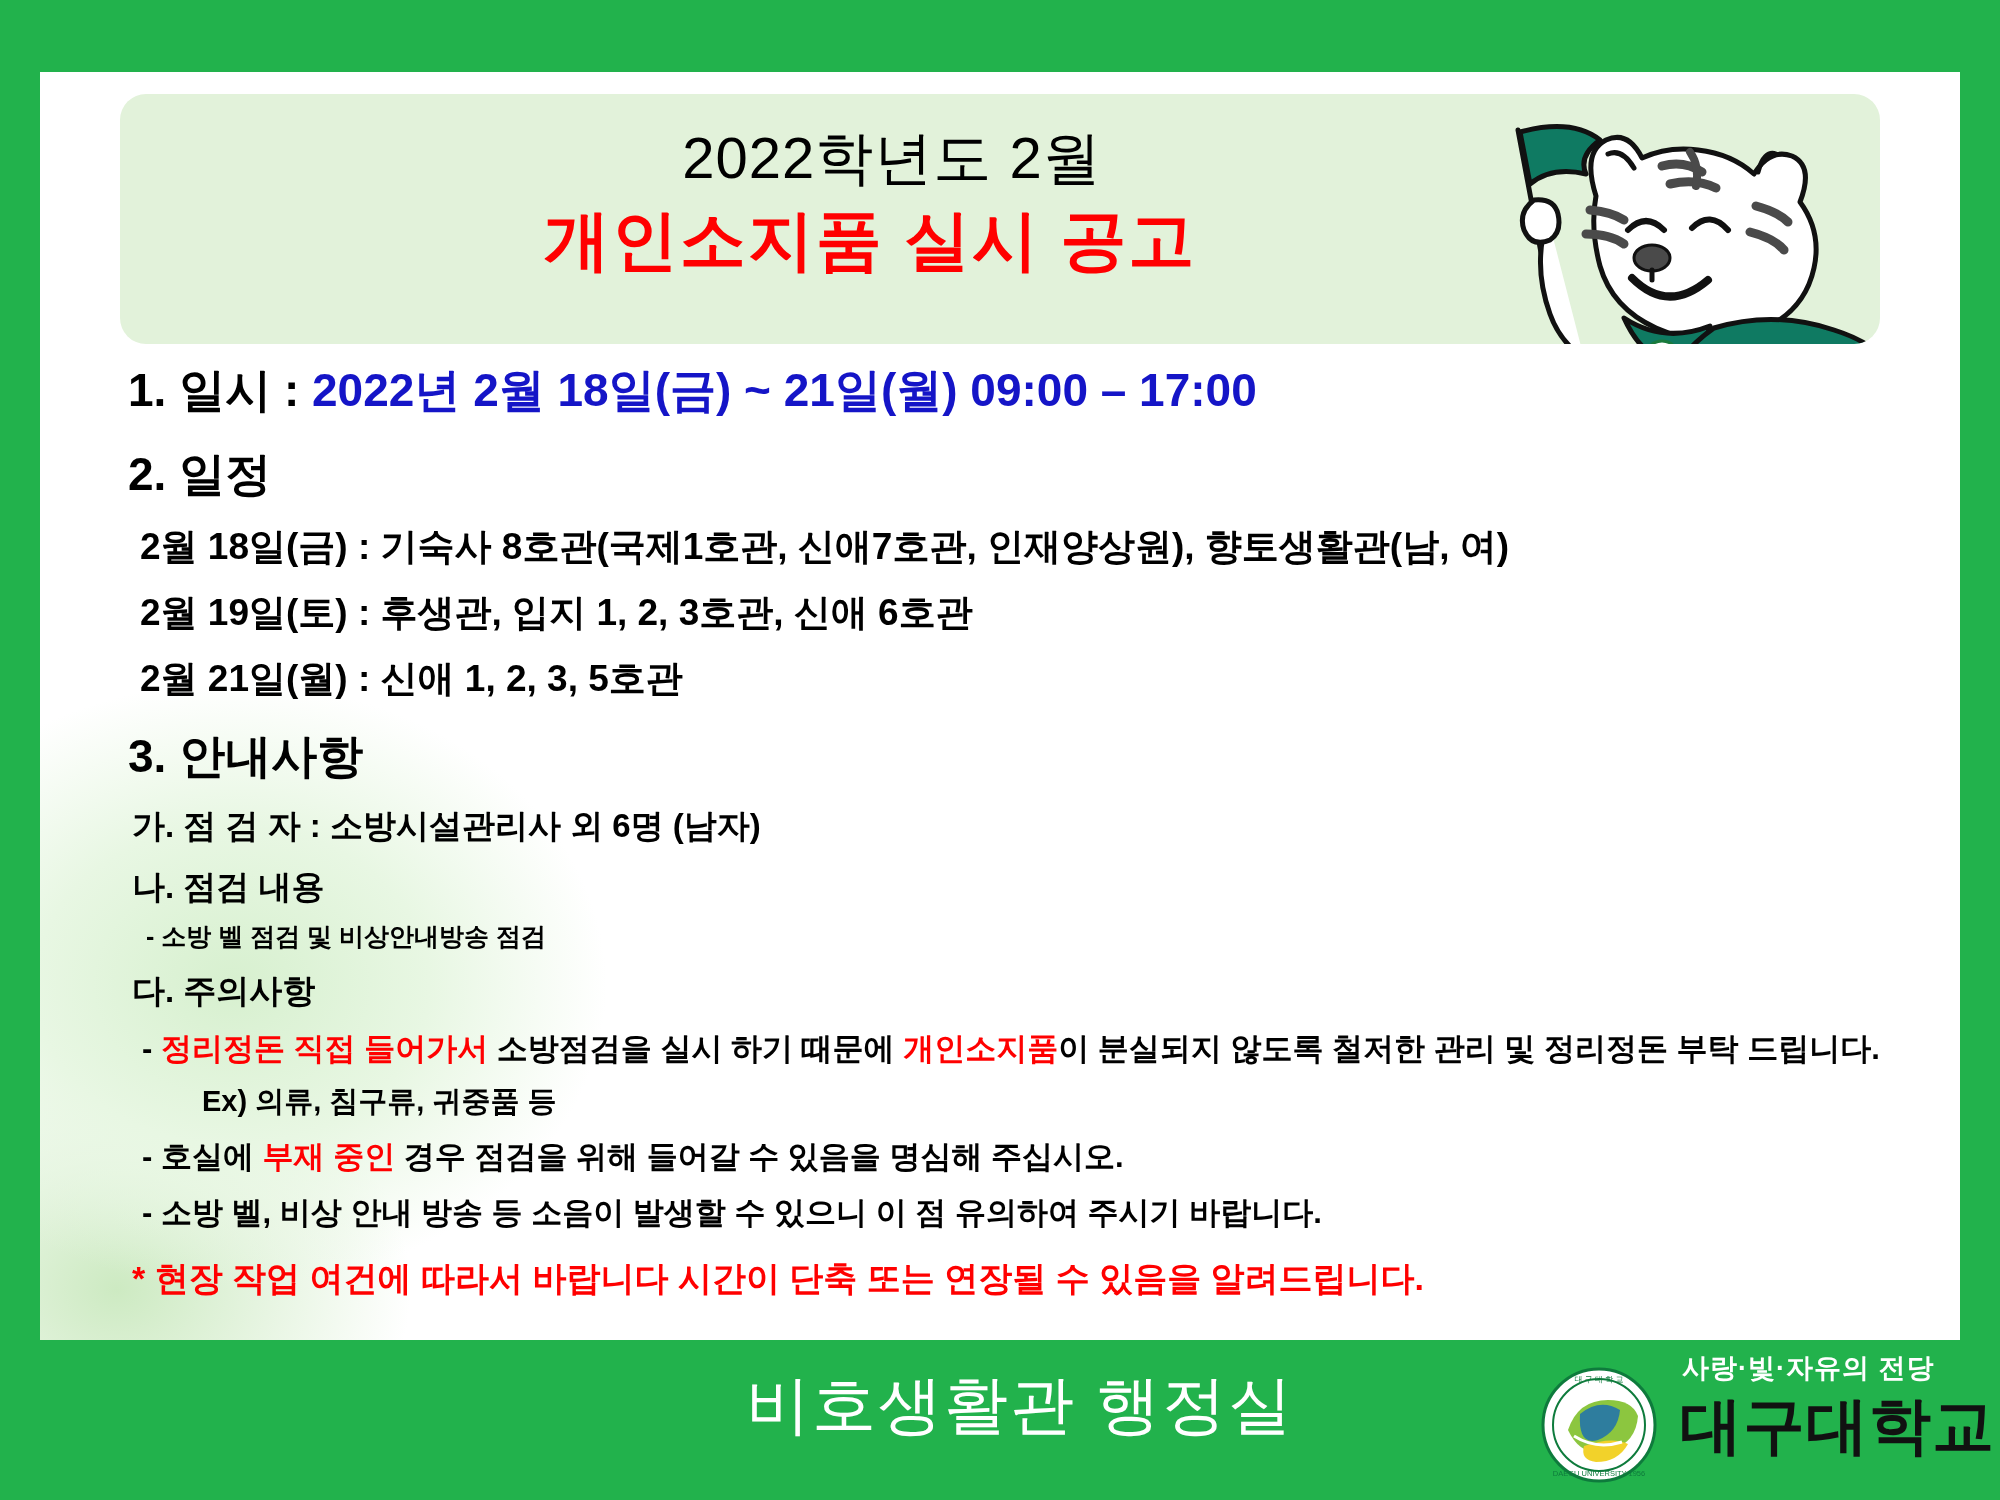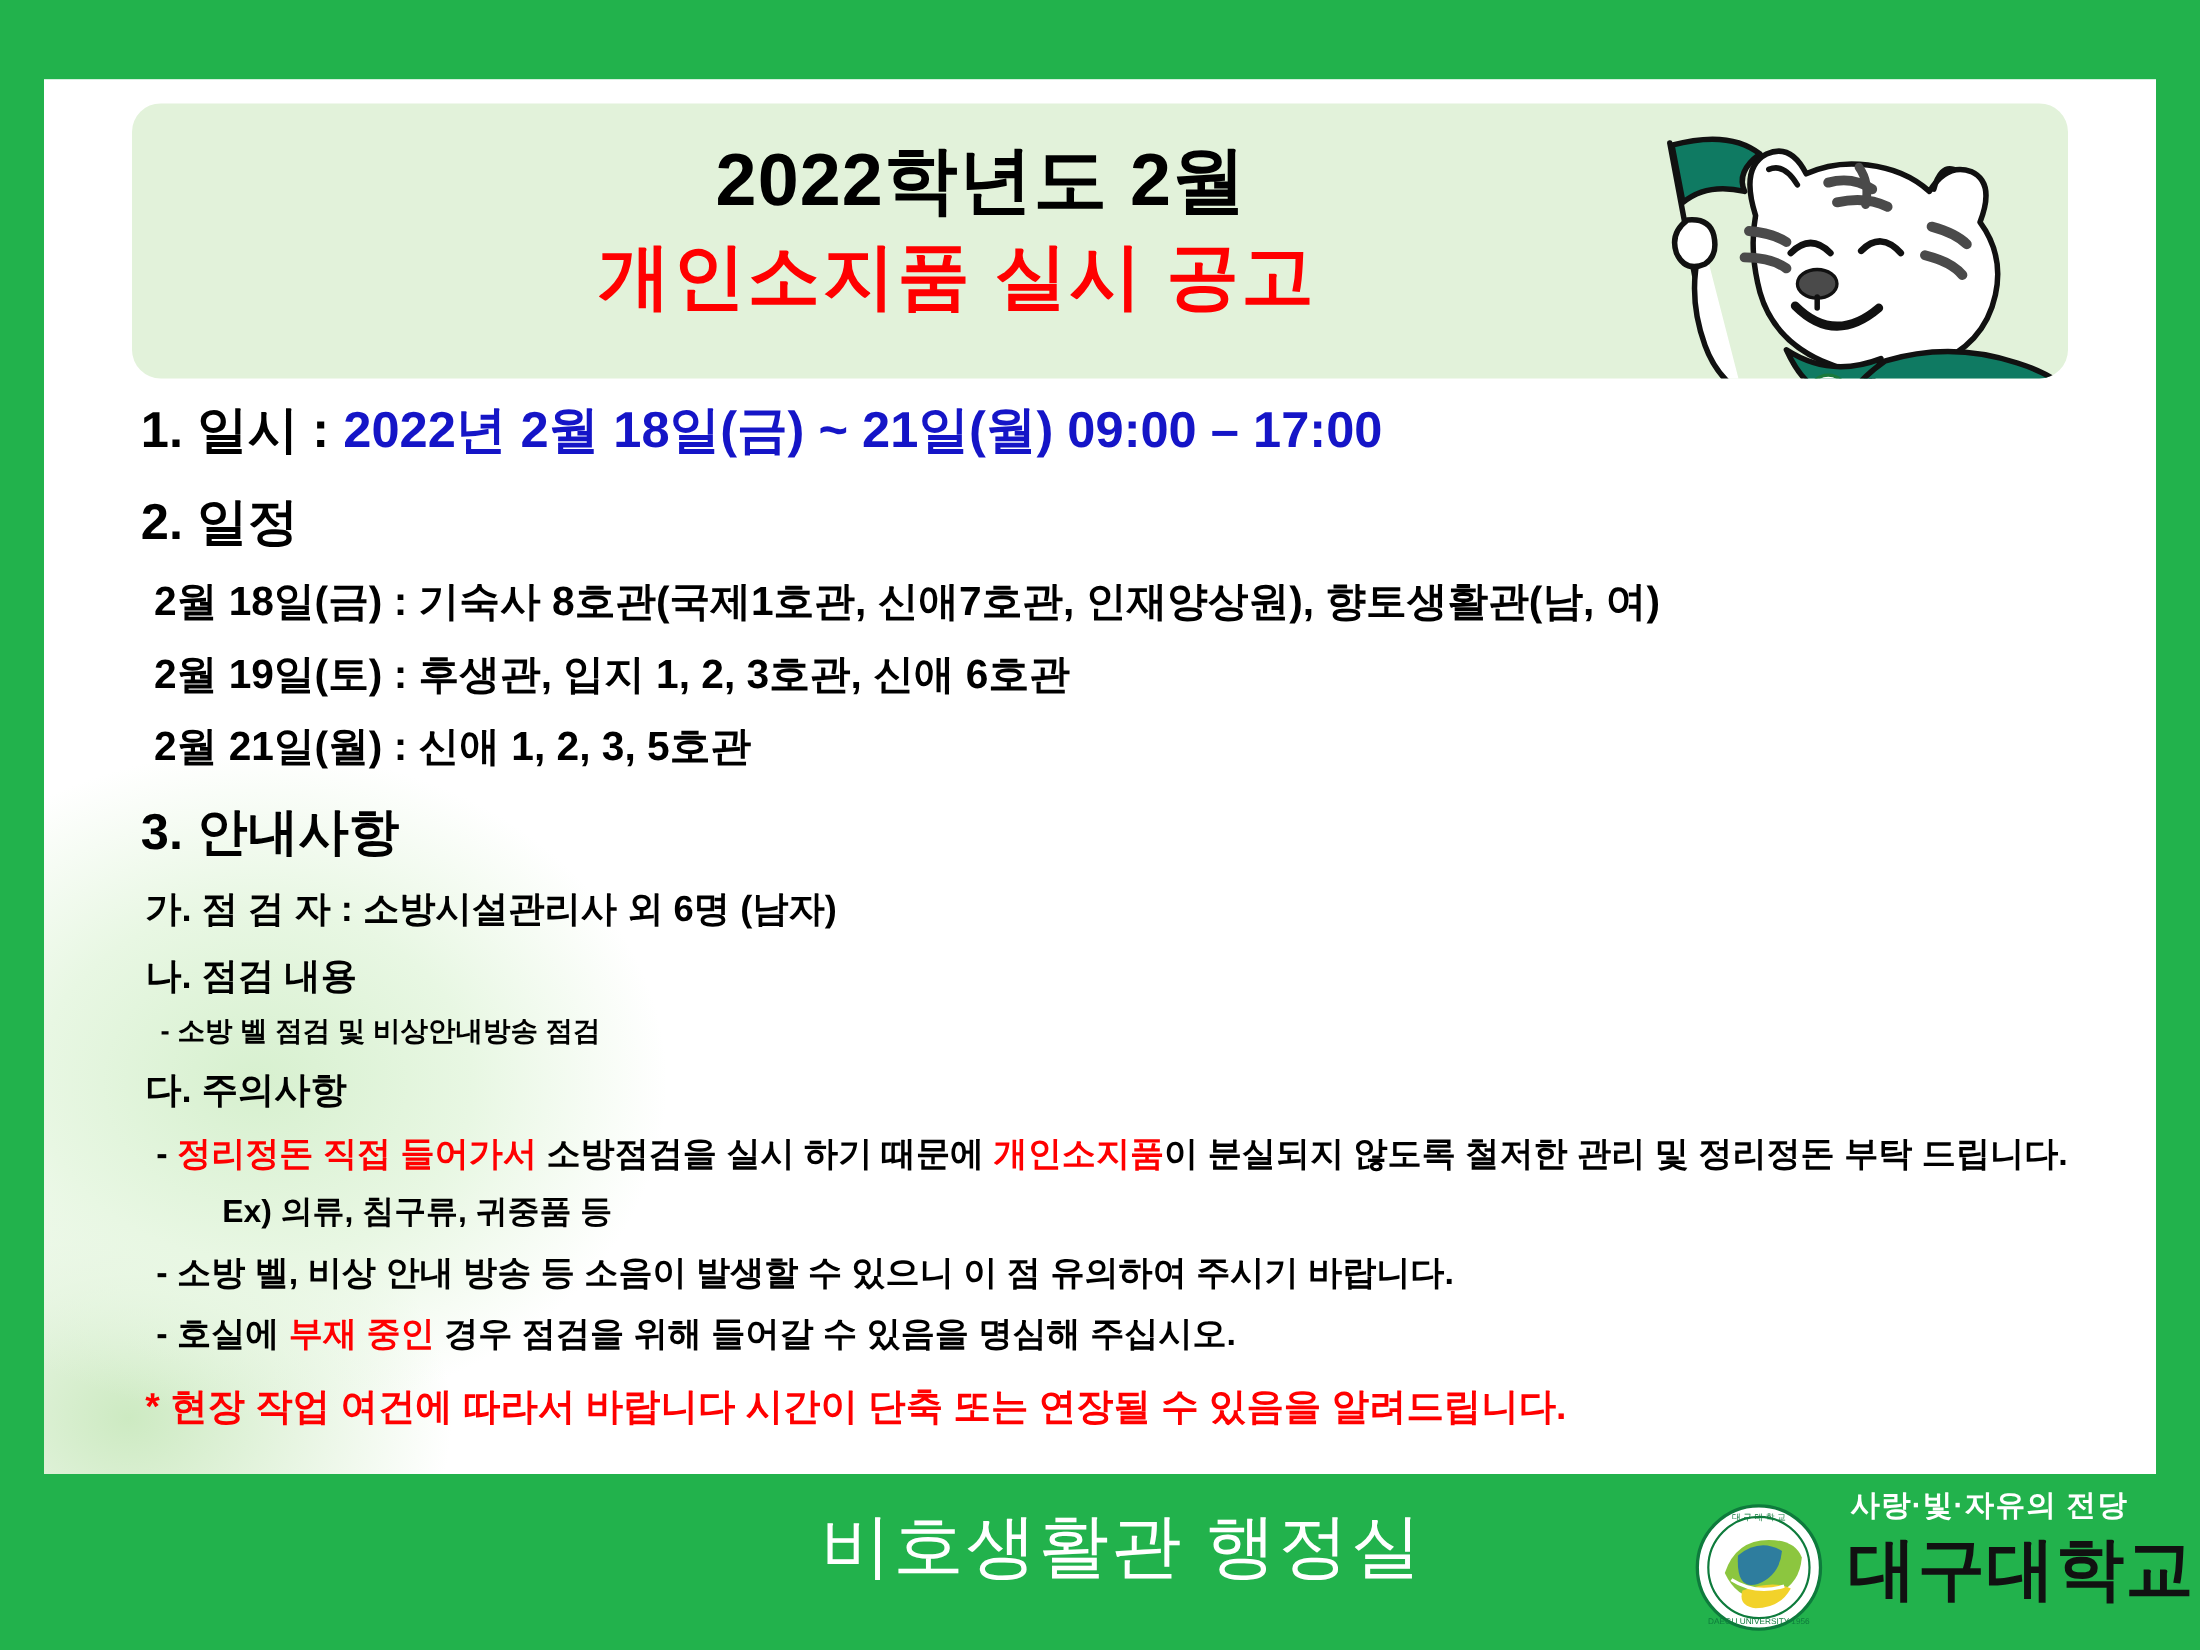--- a/index.html
+++ b/index.html
@@ -44,22 +44,22 @@
     overflow: hidden;
   }
   .title-lines {
     position: absolute;
     left: 0;
     top: 28px;
     width: 1500px;
     text-align: center;
   }
   .title-line1 {
-    font-size: 67px;
-    font-weight: 700;
+    font-size: 58px;
+    font-weight: 400;
     color: #000000;
     letter-spacing: 1px;
     line-height: 1.25;
     white-space: pre;
     margin-left: 44px;
   }
   .title-line2 {
     font-size: 66px;
     font-weight: 700;
     color: #ff0000;
@@ -287,25 +287,25 @@
       <div class="sub-small row">- 소방 벨 점검 및 비상안내방송 점검</div>
 
       <div class="sub-head row">다. 주의사항</div>
 
       <div class="note-line row">
         <span>- </span><span class="red">정리정돈 직접 들어가서</span><span> 소방점검을 실시 하기 때문에 </span><span class="red">개인소지품</span><span>이 분실되지 않도록  철저한 관리 및 정리정돈 부탁 드립니다.</span>
       </div>
 
       <div class="note-indent row">Ex) 의류, 침구류, 귀중품 등</div>
 
-      <div class="note-line row">- 소방 벨, 비상 안내 방송 등 소음이 발생할 수 있으니 이 점 유의하여 주시기 바랍니다.</div>
-
       <div class="note-line row">
         <span>- 호실에 </span><span class="red">부재 중인</span><span> 경우 점검을 위해 들어갈 수 있음을 명심해 주십시오.</span>
       </div>
+
+      <div class="note-line row">- 소방 벨, 비상 안내 방송 등 소음이 발생할 수 있으니 이 점 유의하여 주시기 바랍니다.</div>
 
       <div class="final-line row">* 현장 작업 여건에 따라서 바랍니다 시간이 단축 또는 연장될 수 있음을 알려드립니다.</div>
     </div>
   </div>
 
   <div class="footer">
     <div class="footer-office">비호생활관 행정실</div>
 
     <div class="brand">
       <div class="seal">

